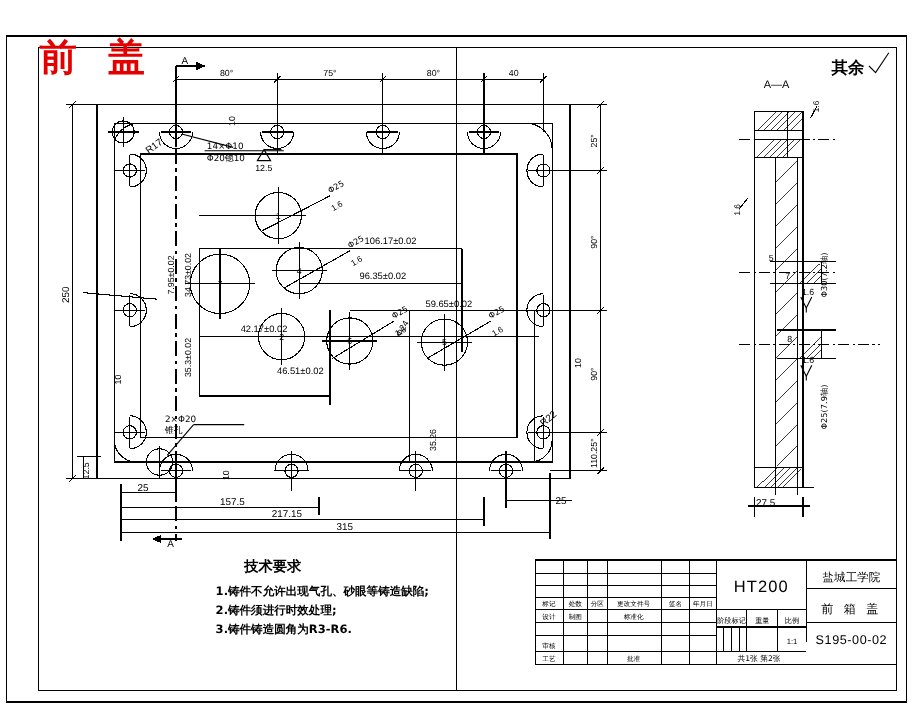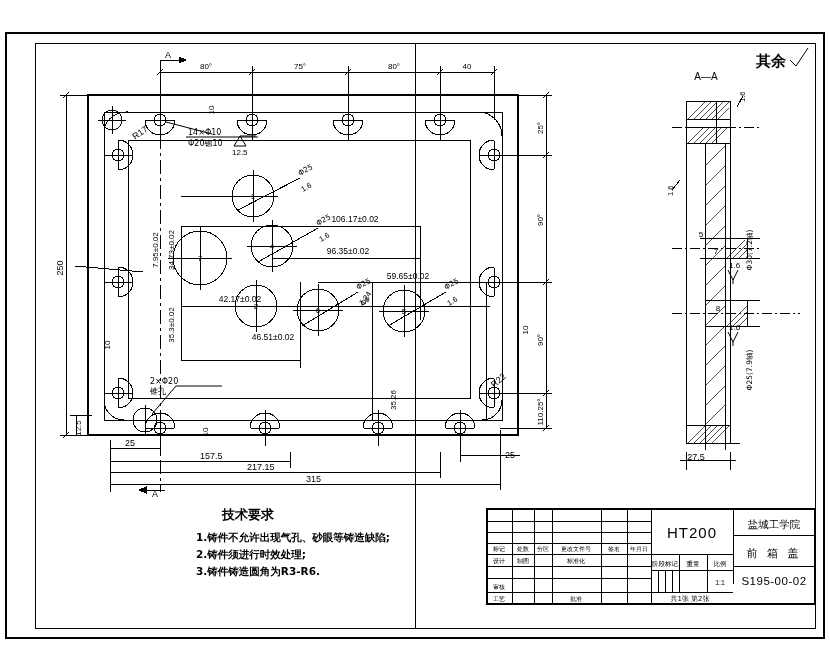--- a/index.html
+++ b/index.html
@@ -11,20 +11,21 @@
   .cn{font-family:"DejaVu Sans","Liberation Sans",sans-serif;fill:#000;}
   #title-cn{position:absolute;left:36px;top:36px;font-size:34px;color:#e50000;
             font-family:"DejaVu Sans",sans-serif;font-weight:bold;letter-spacing:8px;
             line-height:1;}
 </style>
 </head>
 <body>
 
 <div id="sheet">
 
+  <div id="title-cn">前 盖</div>
 
   <svg width="830" height="654" viewBox="0 0 830 654">
     <g stroke="#000" fill="none" stroke-width="1" shape-rendering="crispEdges">
 
       <g>
         <rect x="6" y="33" width="818" height="605" stroke-width="1.6"></rect>
         <rect x="35" y="43" width="780" height="585" stroke-width="1"></rect>
         <line x1="415" y1="43" x2="415" y2="628"></line>
         <line x1="35" y1="43" x2="815" y2="43"></line>
       </g>

